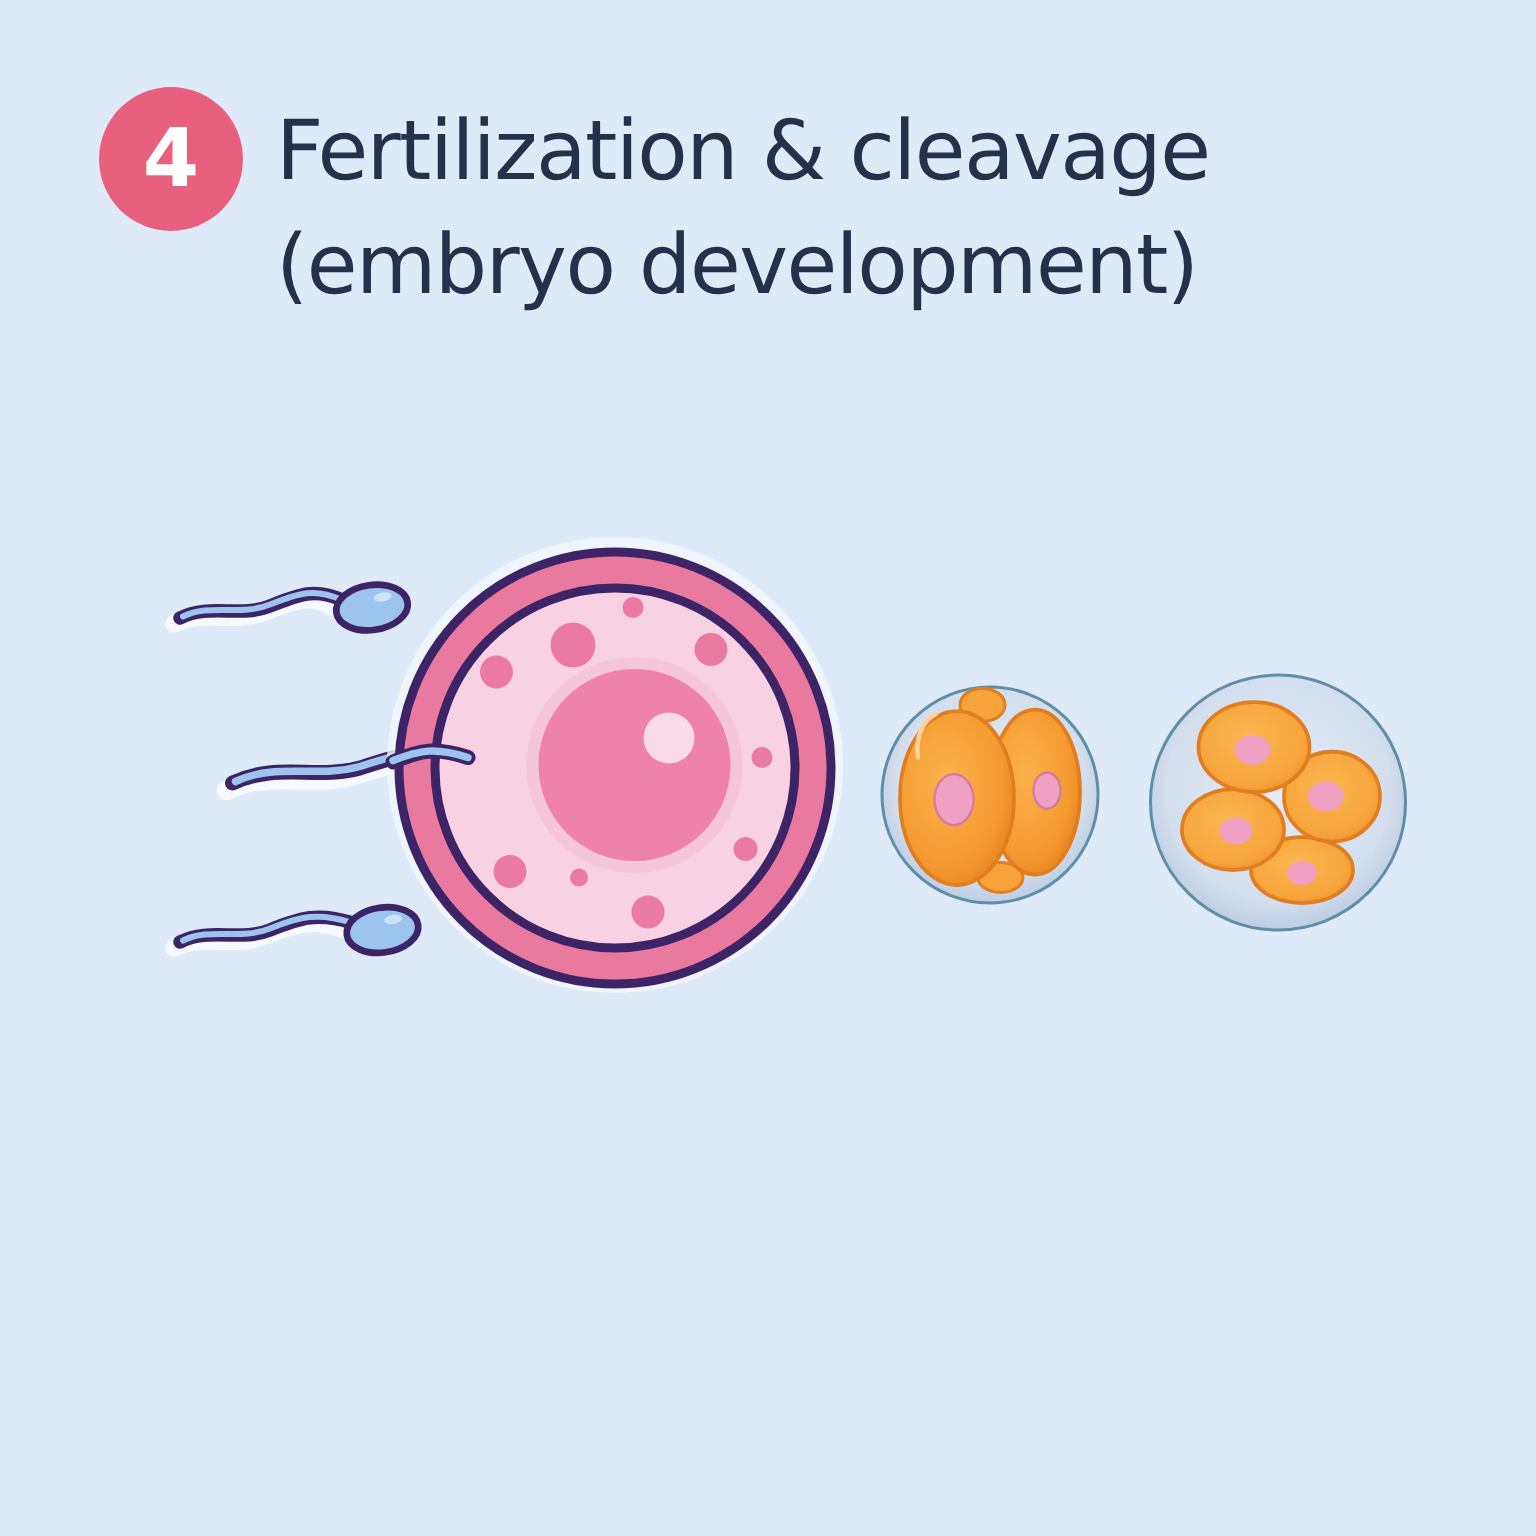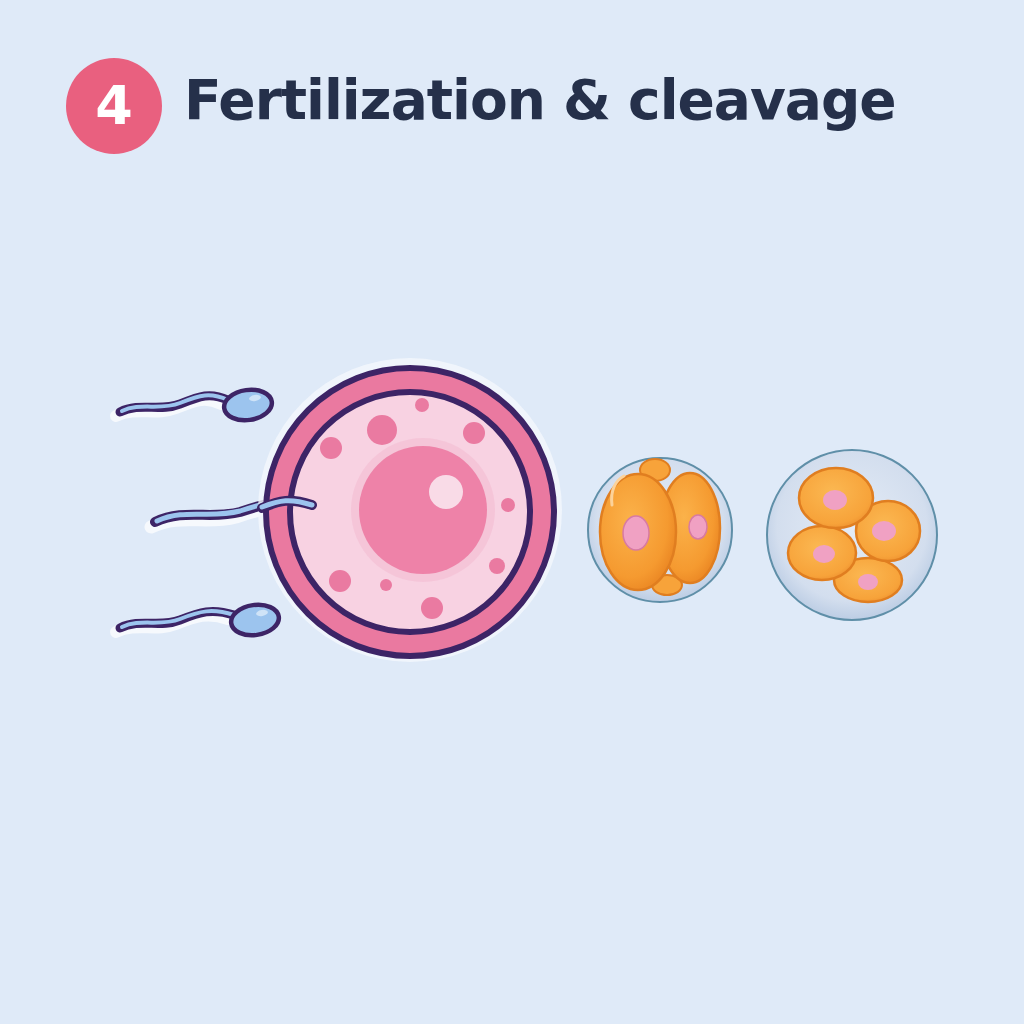--- a/index.html
+++ b/index.html
@@ -33,21 +33,21 @@
       font-weight: bold;
       font-size: 54px;
       line-height: 1;
     }
     .title {
       position: absolute;
       left: 184px;
       top: 62px;
       color: #25304a;
       font-family: "DejaVu Sans", sans-serif;
-      font-weight: bold;
+      font-weight: normal;
       font-size: 55px;
       line-height: 76px;
       letter-spacing: -1px;
       margin: 0;
     }
     .title span { display: block; white-space: nowrap; }
     .illustration {
       position: absolute;
       left: 0;
       top: 0;
@@ -59,20 +59,21 @@
 <body>
 
 <div class="page">
 
   <div class="badge">
     <span>4</span>
   </div>
 
   <h1 class="title">
     <span>Fertilization &amp; cleavage</span>
+    <span>(embryo development)</span>
   </h1>
 
   <svg class="illustration" viewBox="0 0 1024 1024" xmlns="http://www.w3.org/2000/svg">
     <defs>
       <radialGradient id="zonaGrad" cx="50%" cy="45%" r="55%">
         <stop offset="0%" stop-color="#e4ecf7"></stop>
         <stop offset="80%" stop-color="#d3deee"></stop>
         <stop offset="100%" stop-color="#bccde4"></stop>
       </radialGradient>
       <radialGradient id="cellGrad" cx="40%" cy="40%" r="70%">

